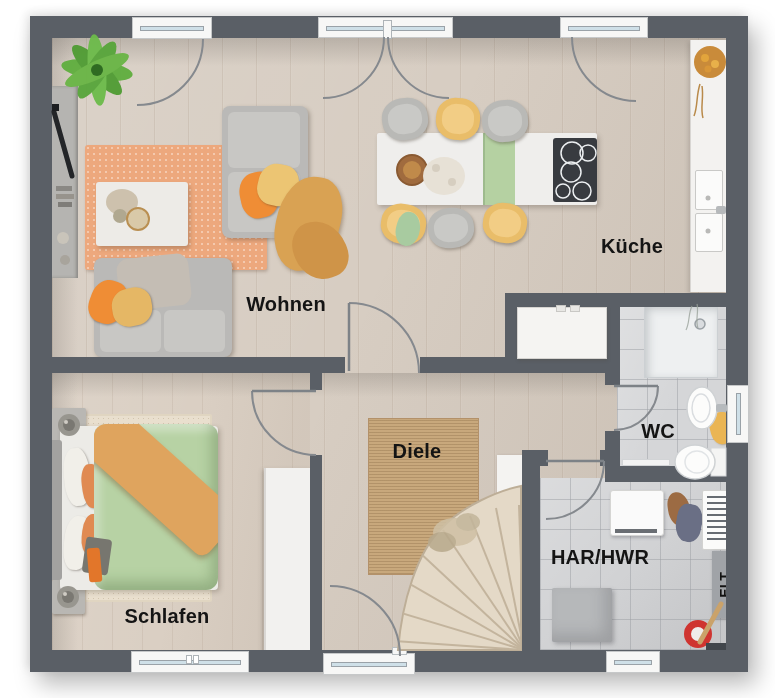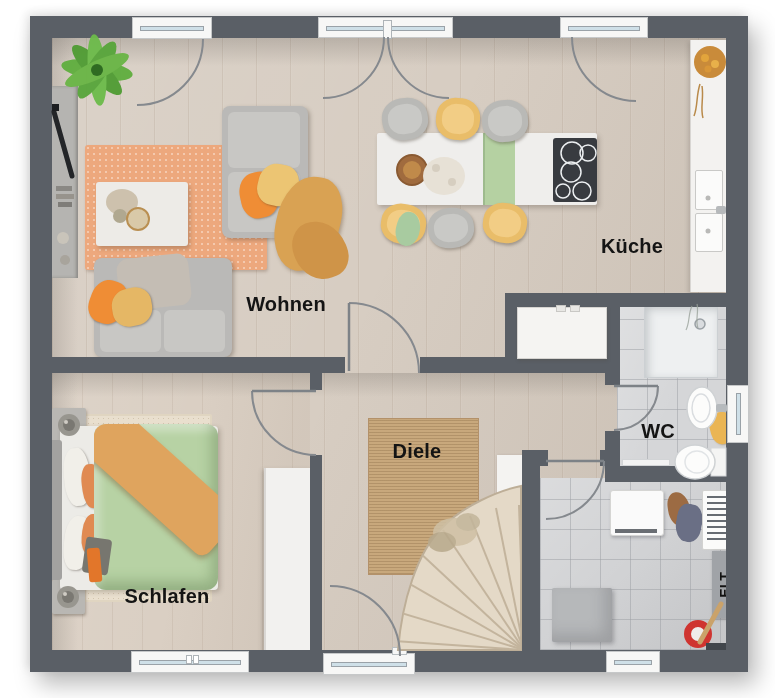--- a/index.html
+++ b/index.html
@@ -295,17 +295,18 @@
     <g>
       <circle cx="700" cy="324" r="5" fill="#d9dcdf" stroke="#9aa0a5" stroke-width="1.5"></circle>
       <path d="M692,306 C688,314 690,322 686,330 M697,304 C699,312 695,320 698,328" stroke="#9aa39b" stroke-width="1.2" fill="none" opacity="0.8"></path>
     </g>
 
     <line x1="700" y1="642" x2="721" y2="604" stroke="#caa26a" stroke-width="5" stroke-linecap="round"></line>
   </svg>
 
   <div class="abs lbl" style="left:286px;top:304px;">Wohnen</div>
   <div class="abs lbl" style="left:632px;top:246px;">Küche</div>
-  <div class="abs lbl" style="left:167px;top:596px;">Schlafen</div>
+  <div class="abs lbl" style="left:167px;top:616px;">Schlafen</div>
   <div class="abs lbl" style="left:417px;top:451px;">Diele</div>
   <div class="abs lbl" style="left:658px;top:431px;">WC</div>
+  <div class="abs lbl" style="left:600px;top:557px;">HAR/HWR</div>
 
 </div>
 
 </body></html>

